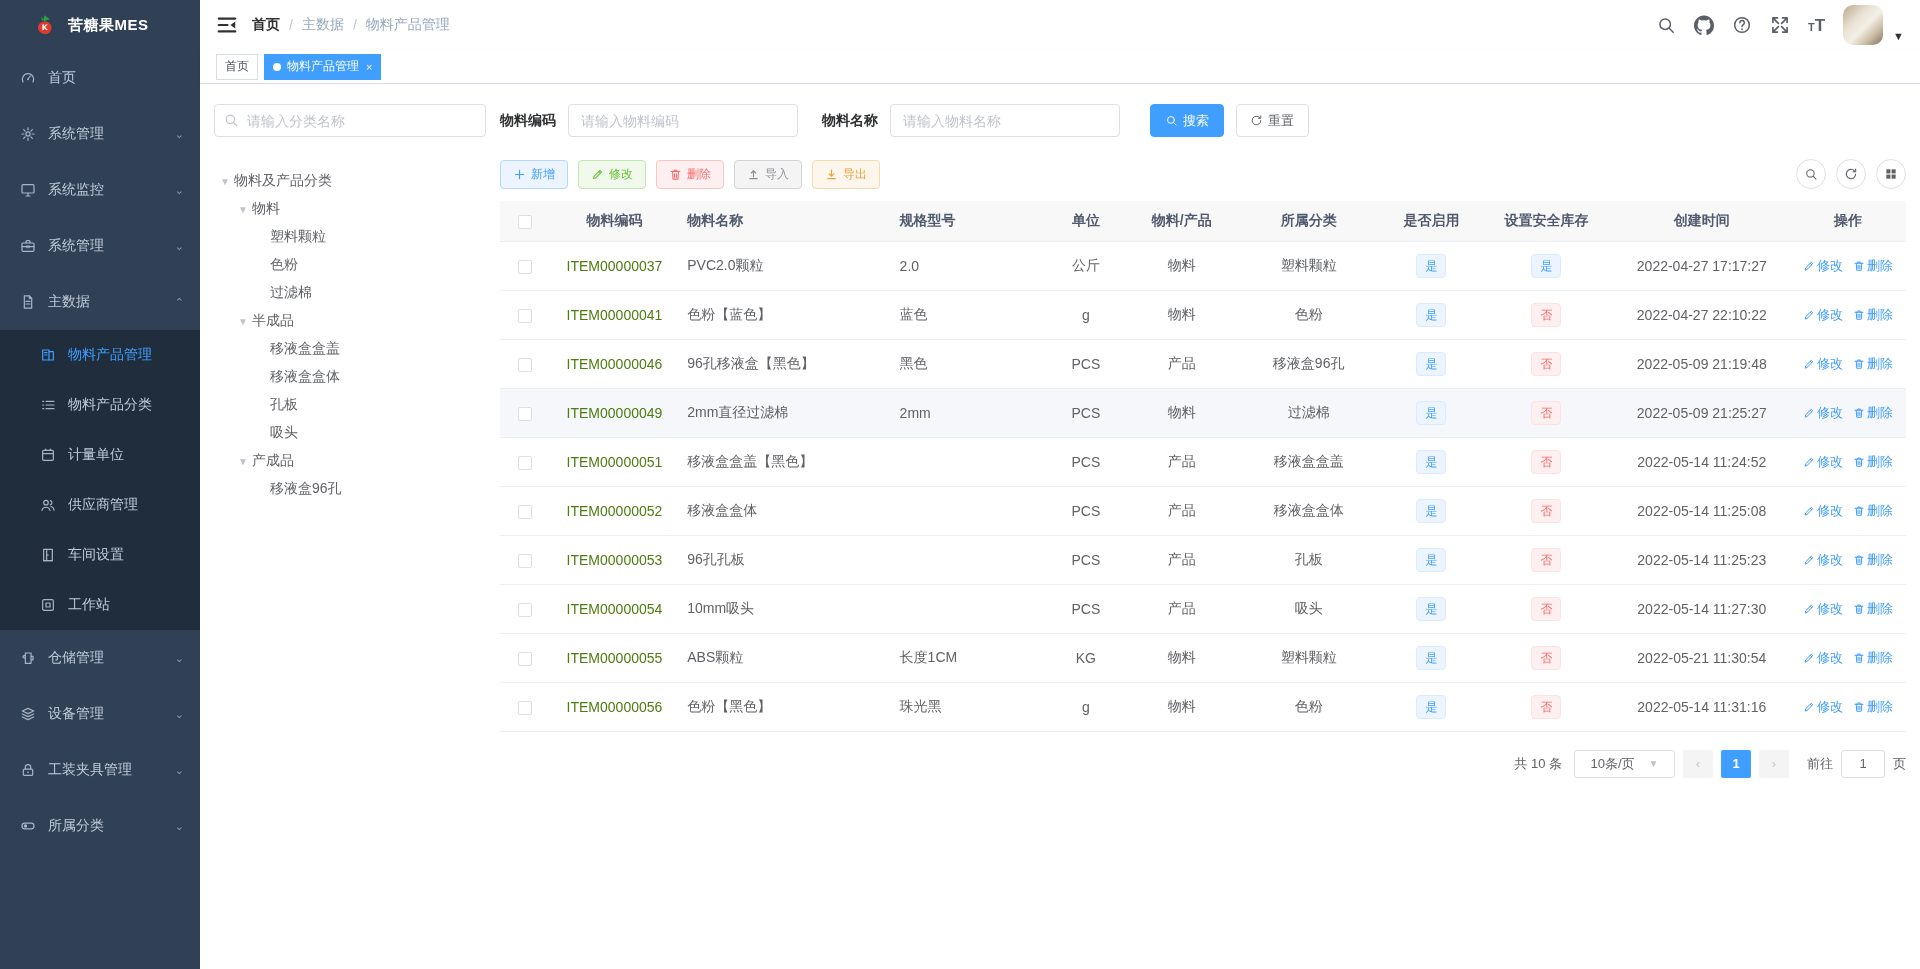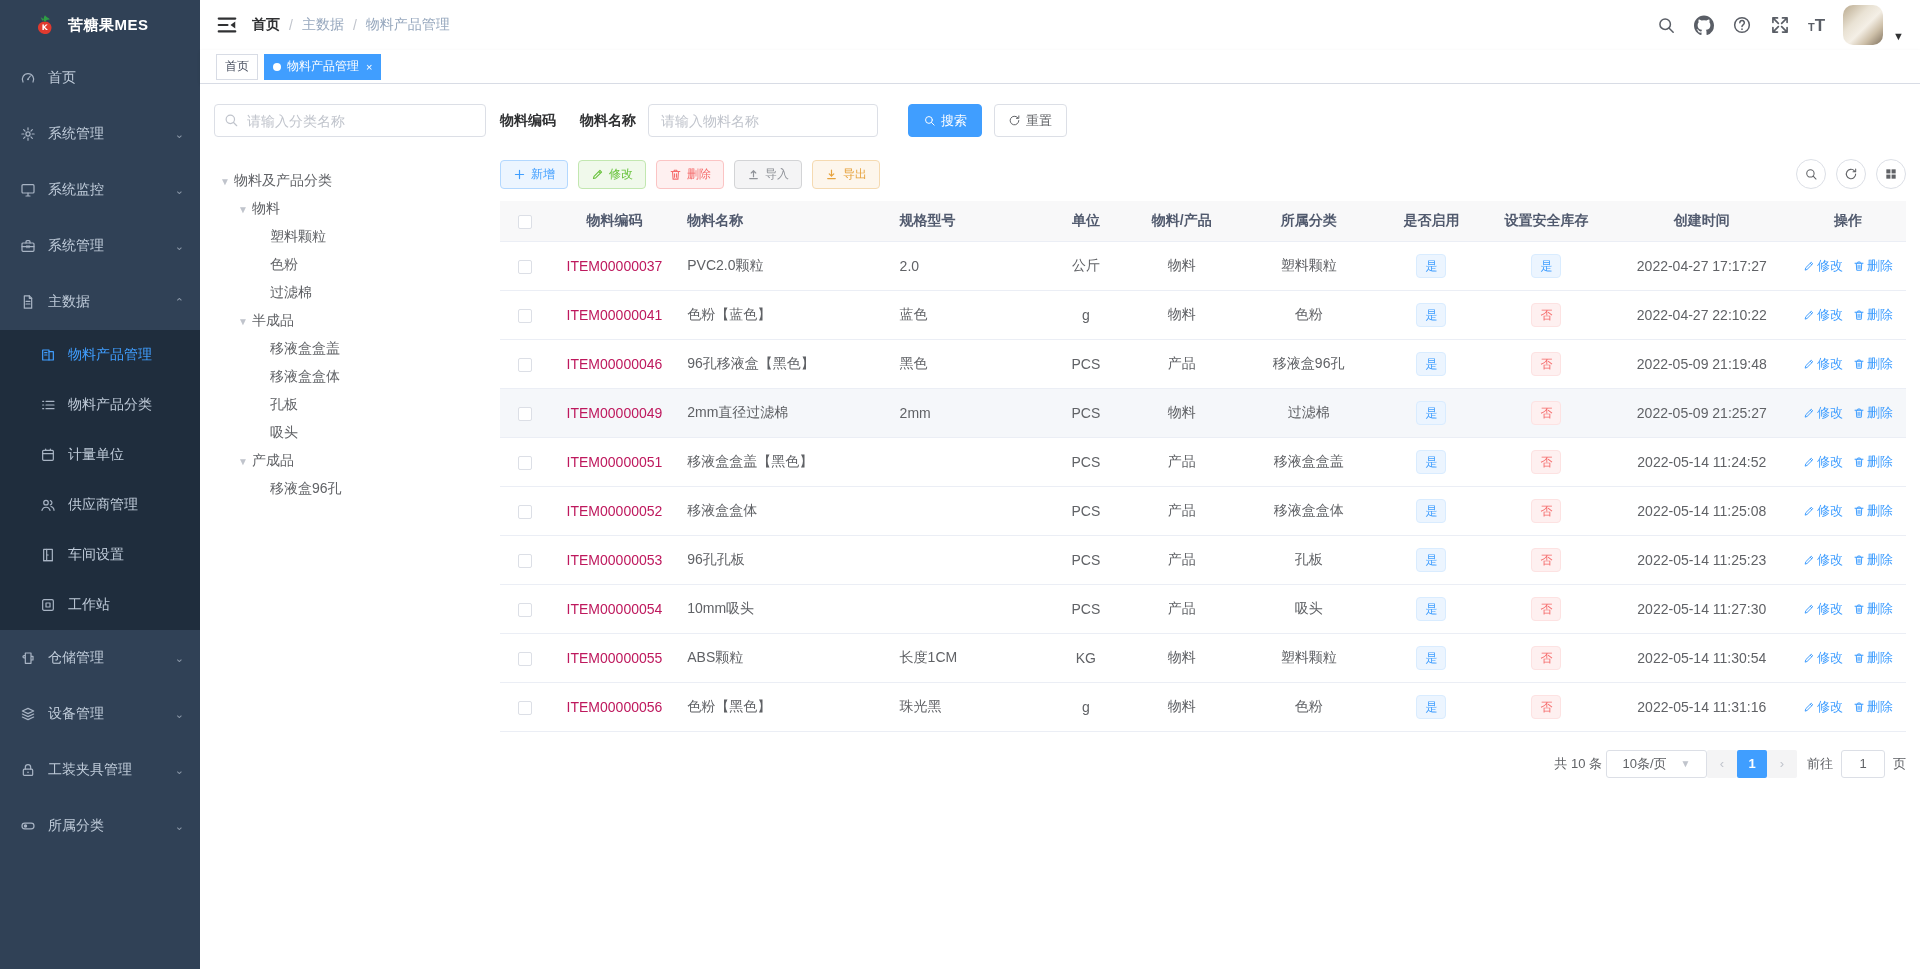--- a/index.html
+++ b/index.html
@@ -94,30 +94,30 @@
 
   
   .data-table { width:100%; border-collapse:collapse; margin-top:12px; table-layout:fixed; font-size:14px; }
   .data-table th { background:#f8f8f9; color:#515a6e; font-weight:bold; height:40px;
     border-bottom:1px solid #ebeef5; padding:0 8px; }
   .data-table td { height:49px; border-bottom:1px solid #ebeef5; padding:0 8px; color:#606266; }
   .data-table tr.hovered td { background:#f5f7fa; }
   .al-c { text-align:center; } .al-l { text-align:left; }
   .checkbox { width:14px; height:14px; border:1px solid #dcdfe6; border-radius:2px; background:#fff;
     display:inline-block; vertical-align:middle; cursor:pointer; }
-  .code-link { color:#be185d; cursor:pointer; }
+  .code-link { color:#4d7c0f; cursor:pointer; }
   .badge { display:inline-block; min-width:28px; padding:5px 8px; border-radius:4px; font-size:12px; line-height:1; }
   .badge-yes { background:#ecf5ff; border:1px solid #d9ecff; color:#409eff; }
   .badge-no { background:#fef0f0; border:1px solid #fde2e2; color:#f56c6c; }
   .op-link { color:#409eff; cursor:pointer; display:inline-flex; align-items:center; gap:2px; font-size:13px; }
   .op-link + .op-link { margin-left:10px; }
   .op-link .b-icon { width:12px; height:12px; display:flex; }
 
   
-  .pagination { display:flex; align-items:center; justify-content:flex-end; gap:0; margin-top:18px;
+  .pagination { display:flex; align-items:center; justify-content:flex-end; gap:8px; margin-top:18px;
     font-size:13px; color:#606266; }
   .pg-total { margin-right:4px; }
   .pg-select { width:101px; height:28px; border:1px solid #dcdfe6; border-radius:3px; display:flex;
     align-items:center; justify-content:center; gap:14px; color:#606266; cursor:pointer; background:#fff; }
   .pg-select .caret { color:#c0c4cc; font-size:10px; }
   .pg-btn { width:30px; height:28px; border-radius:2px; background:#f4f4f5; color:#c0c4cc;
     display:flex; align-items:center; justify-content:center; cursor:pointer; font-size:13px; }
   .pg-page { width:30px; height:28px; border-radius:2px; background:#409eff; color:#fff;
     display:flex; align-items:center; justify-content:center; cursor:pointer; font-weight:bold; }
   .pg-goto { margin-left:10px; display:flex; align-items:center; gap:8px; }
@@ -396,20 +396,21 @@
             <div class="tree-node lvl2">
               <span>移液盒96孔</span>
             </div>
           </div>
       </div>
 
       <div class="right-sec">
 
         <div class="search-row">
           <span class="sf-label">物料编码</span>
+          <input class="sf-input" placeholder="请输入物料编码" style="">
           <span class="sf-label" style="margin-left:12px">物料名称</span>
           <input class="sf-input" placeholder="请输入物料名称" style="">
           <button class="btn btn-primary">
             <span class="b-icon">
                 <svg viewBox="0 0 24 24" width="100%" height="100%" fill="none" stroke="currentColor" stroke-width="1.8" stroke-linecap="round" stroke-linejoin="round">
                   <circle cx="11" cy="11" r="6.3"></circle>
                   <path d="M15.8 15.8 20.6 20.6"></path>
                 </svg>
               </span>
             <span>搜索</span>
@@ -695,21 +696,21 @@
               <tr>
                 <td class="al-c"><span class="checkbox"></span></td>
                 <td class="al-c"><span class="code-link">ITEM00000055</span></td>
                 <td class="al-l">ABS颗粒</td>
                 <td class="al-l">长度1CM</td>
                 <td class="al-c">KG</td>
                 <td class="al-c">物料</td>
                 <td class="al-c">塑料颗粒</td>
                 <td class="al-c"><span class="badge badge-yes">是</span></td>
                 <td class="al-c"><span class="badge badge-no">否</span></td>
-                <td class="al-c">2022-05-14 11:30:54</td>
+                <td class="al-c">2022-05-21 11:30:54</td>
                 <td class="al-c"><span class="op-link"><span class="b-icon">
                       <svg viewBox="0 0 24 24" width="100%" height="100%" fill="none" stroke="currentColor" stroke-width="1.8" stroke-linecap="round" stroke-linejoin="round">
                         <path d="M4.5 19.5 5.6 15.4 16.5 4.5l3 3L8.6 18.4zM14.5 6.5l3 3" stroke-width="2"></path>
                       </svg>
                     </span>修改</span><span class="op-link"><span class="b-icon">
                       <svg viewBox="0 0 24 24" width="100%" height="100%" fill="none" stroke="currentColor" stroke-width="1.8" stroke-linecap="round" stroke-linejoin="round">
                         <path d="M4 6.5h16M9.5 6.5V4h5v2.5M6.5 6.5 7.5 20.5h9l1-14M10.2 10.5v6.5M13.8 10.5v6.5" stroke-width="2"></path>
                       </svg>
                     </span>删除</span></td>
               </tr>

